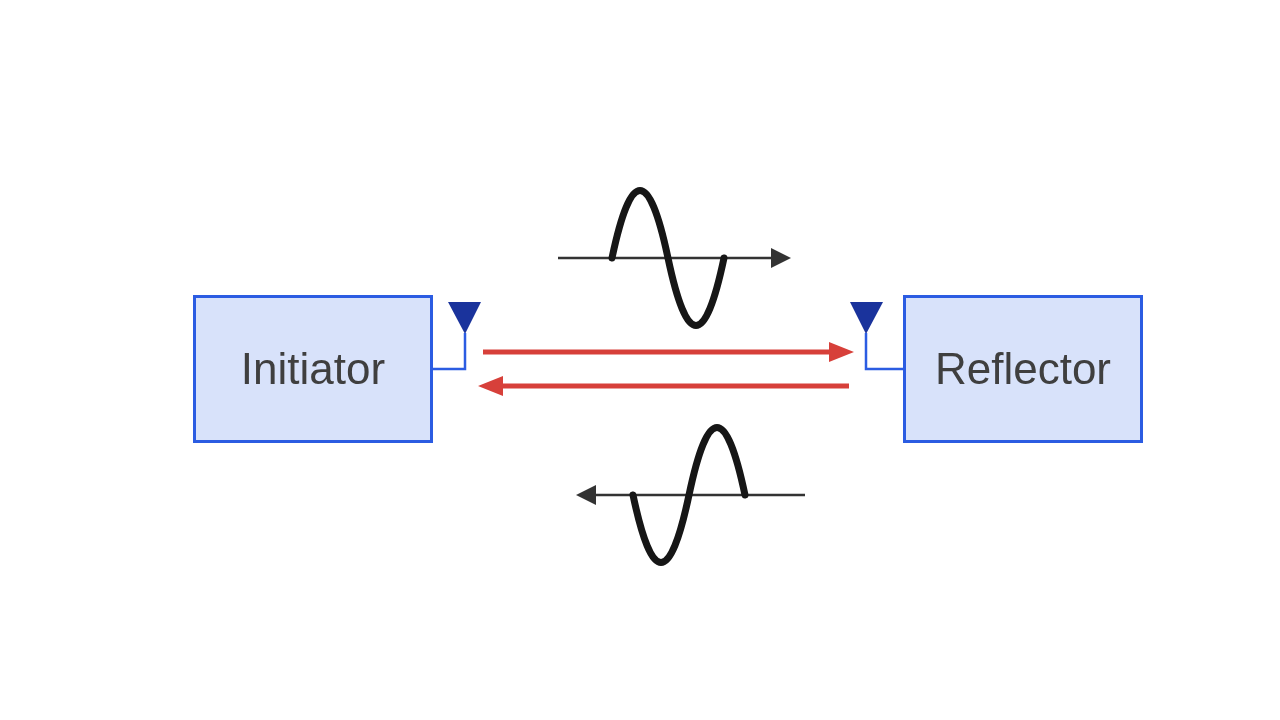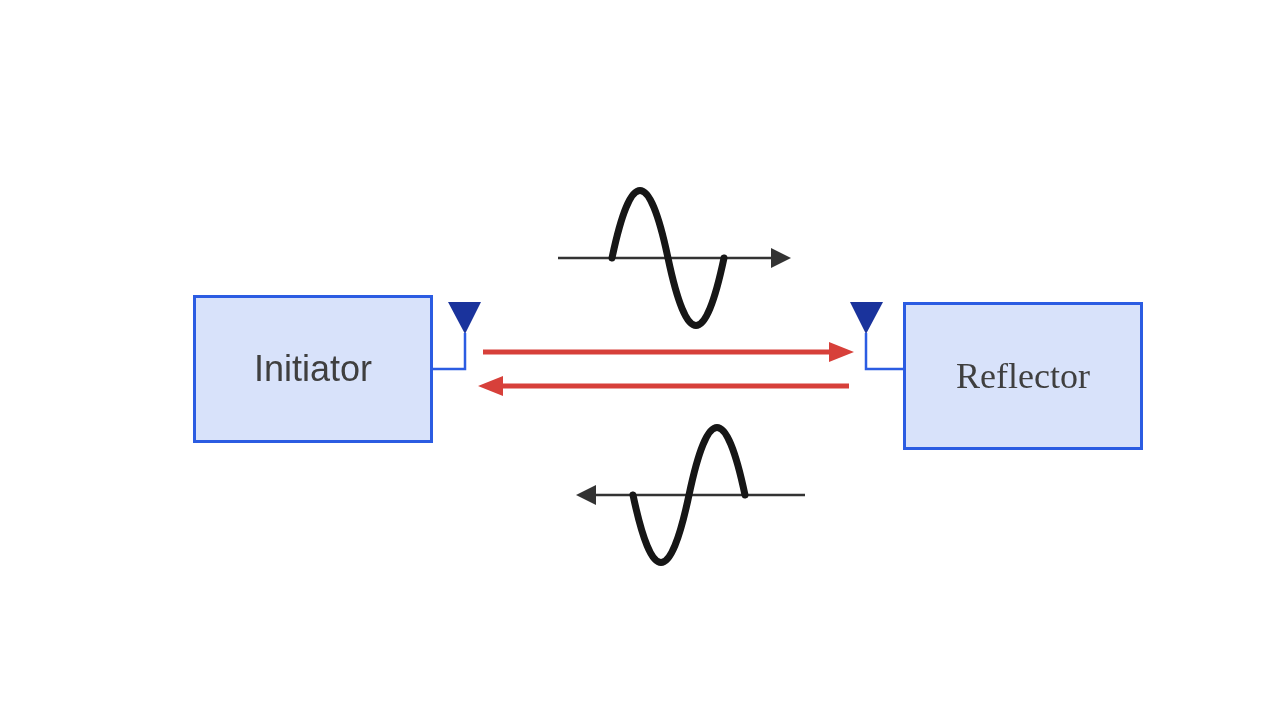--- a/index.html
+++ b/index.html
@@ -27,23 +27,23 @@
     width: 240px;
     height: 148px;
     box-sizing: border-box;
     background: var(--node-fill, #d8e2fa);
     border: 3px solid var(--node-border, #2b5ce2);
     display: flex;
     align-items: center;
     justify-content: center;
   }
   .node.initiator { left: 193px; top: 295px; }
-  .node.reflector { left: 903px; top: 302px; font-family: Liberation Serif, serif; }
+  .node.reflector { left: 903px; top: 295px; }
   .node-label {
-    font-size: 36px;
+    font-size: 44px;
     color: var(--label-color, #3f3f3f);
     letter-spacing: 0px;
     white-space: nowrap;
   }
   
   .ant       { fill: var(--antenna-navy, #1a339c); stroke: none; }
   .wire      { fill: none; stroke: var(--node-border, #2b5ce2); stroke-width: 2.5; }
   .red-line  { stroke: var(--signal-red, #d7403a); stroke-width: 5; fill: none; }
   .red-head  { fill: var(--signal-red, #d7403a); stroke: none; }
   .axis      { stroke: var(--axis-dark, #333333); stroke-width: 2.5; fill: none; }

